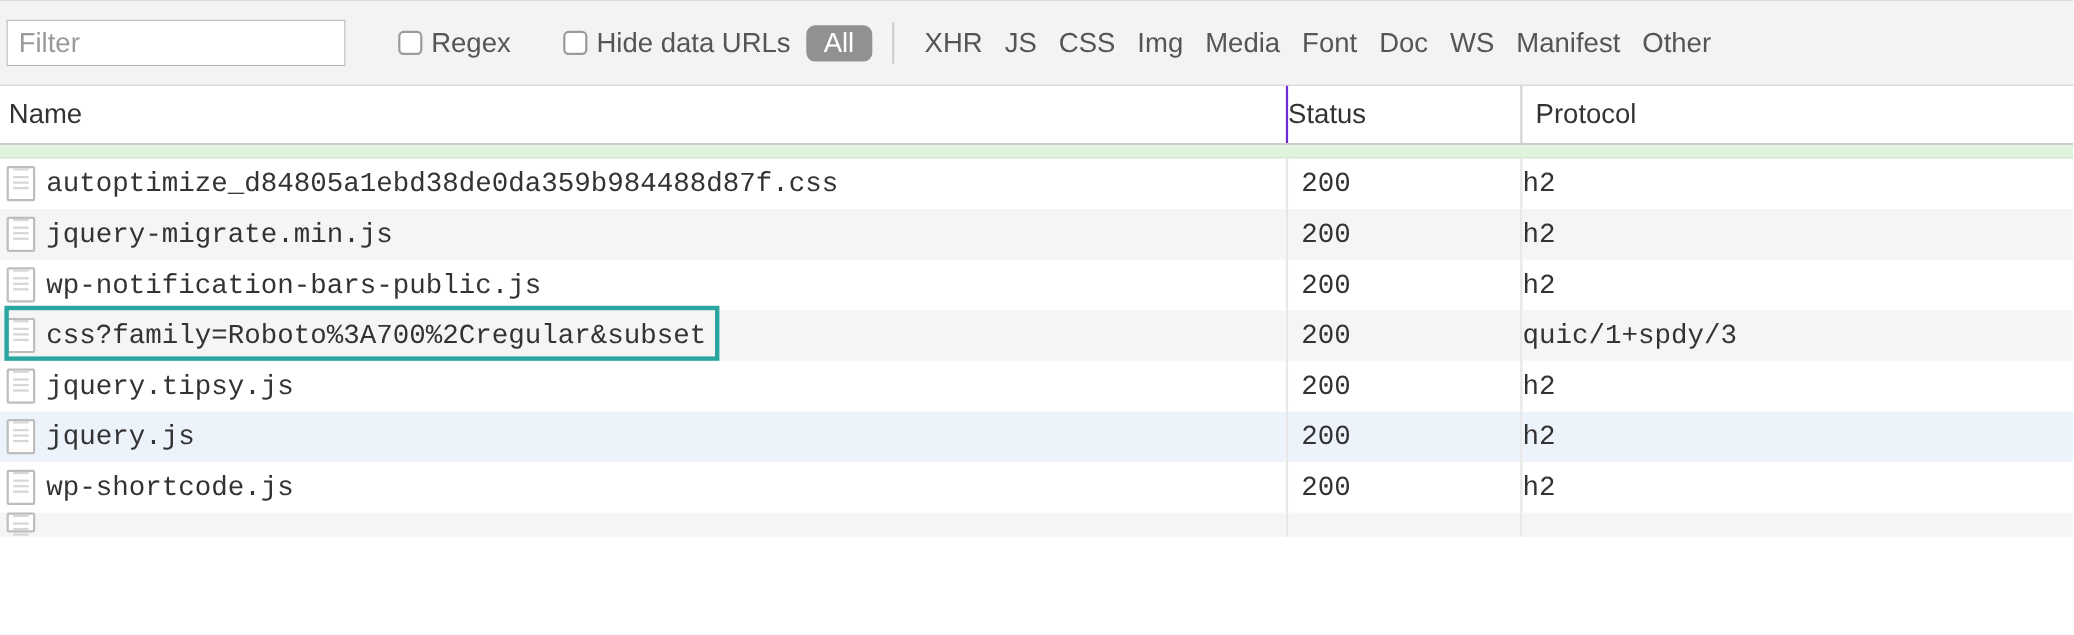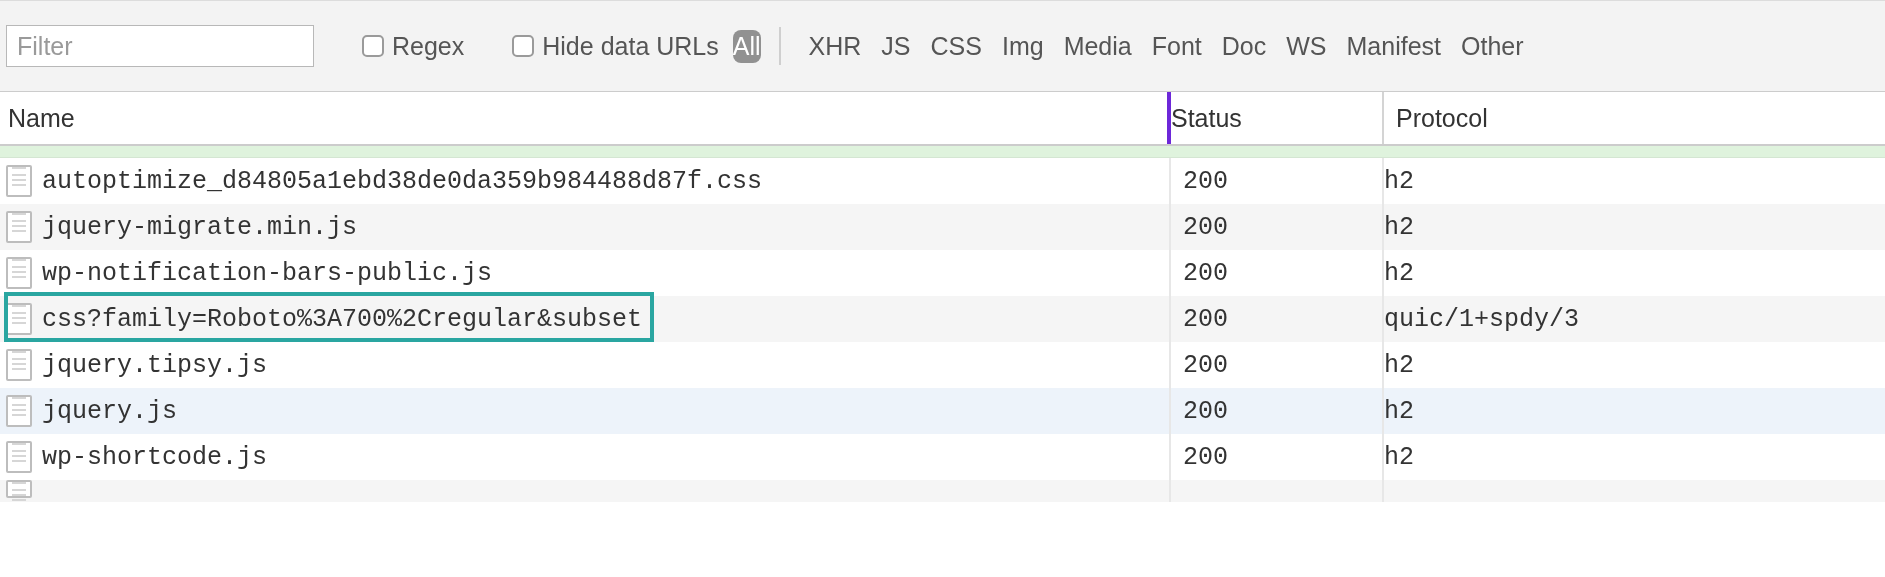--- a/index.html
+++ b/index.html
@@ -1,18 +1,18 @@
 <!DOCTYPE html>
 <html><head>
 <meta charset="utf-8">
 <style>
   * { box-sizing: border-box; margin: 0; padding: 0; }
   html, body { width: 1885px; height: 577px; font-family: "Segoe UI", Arial, sans-serif; font-size: 25px; color: #333; background: #fff; overflow: hidden; }
   .toolbar {
-    height: 92px;
+    height: 78px;
     background: #f3f3f3;
     border-top: 1px solid #dcdcdc;
     border-bottom: 1px solid #ccc;
     display: flex;
     align-items: center;
     padding: 0 6px;
     gap: 10px;
   }
   .filter-input {
     width: 308px;
@@ -25,30 +25,30 @@
   }
   .filter-input::placeholder { color: #9a9a9a; }
   .cb-wrap { display: flex; align-items: center; gap: 8px; margin-left: 6px; padding-left: 32px; }
   .cb {
     width: 22px; height: 22px; border: 2px solid #9a9a9a; border-radius: 5px;
     display: inline-block; background: #fff;
   }
   .lbl { color: #555; }
   .pill {
     background: #919191; color: #fff; border-radius: 8px;
-    padding: 2px 0; font-weight: 500; margin-left: 4px;
+    padding: 2px 16px; font-weight: 500; margin-left: 4px;
   }
   .vline { width: 2px; height: 38px; background: #cfcfcf; margin: 0 8px; }
   .filter-type { color: #555; padding: 0 10px; cursor: pointer; }
   .filter-types { display: flex; align-items: center; }
   .headers {
     height: 54px; display: flex; align-items: center; font-size: 25px; color: #333;
     border-bottom: 2px solid #ccc; background:#fff;
   }
-  .col-name { flex: 0 0 1171px; padding-left: 8px; border-right: 4px solid #6d28d9; height:100%; display:flex; align-items:center;}
+  .col-name { flex: 0 0 1171px; padding-left: 8px; border-right: 2px solid #6d28d9; height:100%; display:flex; align-items:center;}
   .col-status { flex: 0 0 213px; padding-left: 0; border-right: 2px solid #d4d4d4; height:100%; display:flex; align-items:center;}
   .col-proto { flex: 1 1 auto; padding-left: 12px; height:100%; display:flex; align-items:center;}
   .peek {
     height: 12px; background: #dff3dd; border-bottom: 1px solid #d4e6d2;
   }
   .row {
     height: 46px; display: flex; align-items: center; font-size: 25px; font-family: Liberation Mono, monospace;
   }
   .row .c-name { flex: 0 0 1171px; padding-left: 6px; display:flex; align-items:center; gap: 10px; border-right: 2px solid #e7e7e7; height:100%;}
   .row .c-status { flex: 0 0 213px; padding-left: 12px; border-right: 2px solid #e7e7e7; height:100%; display:flex; align-items:center;}

